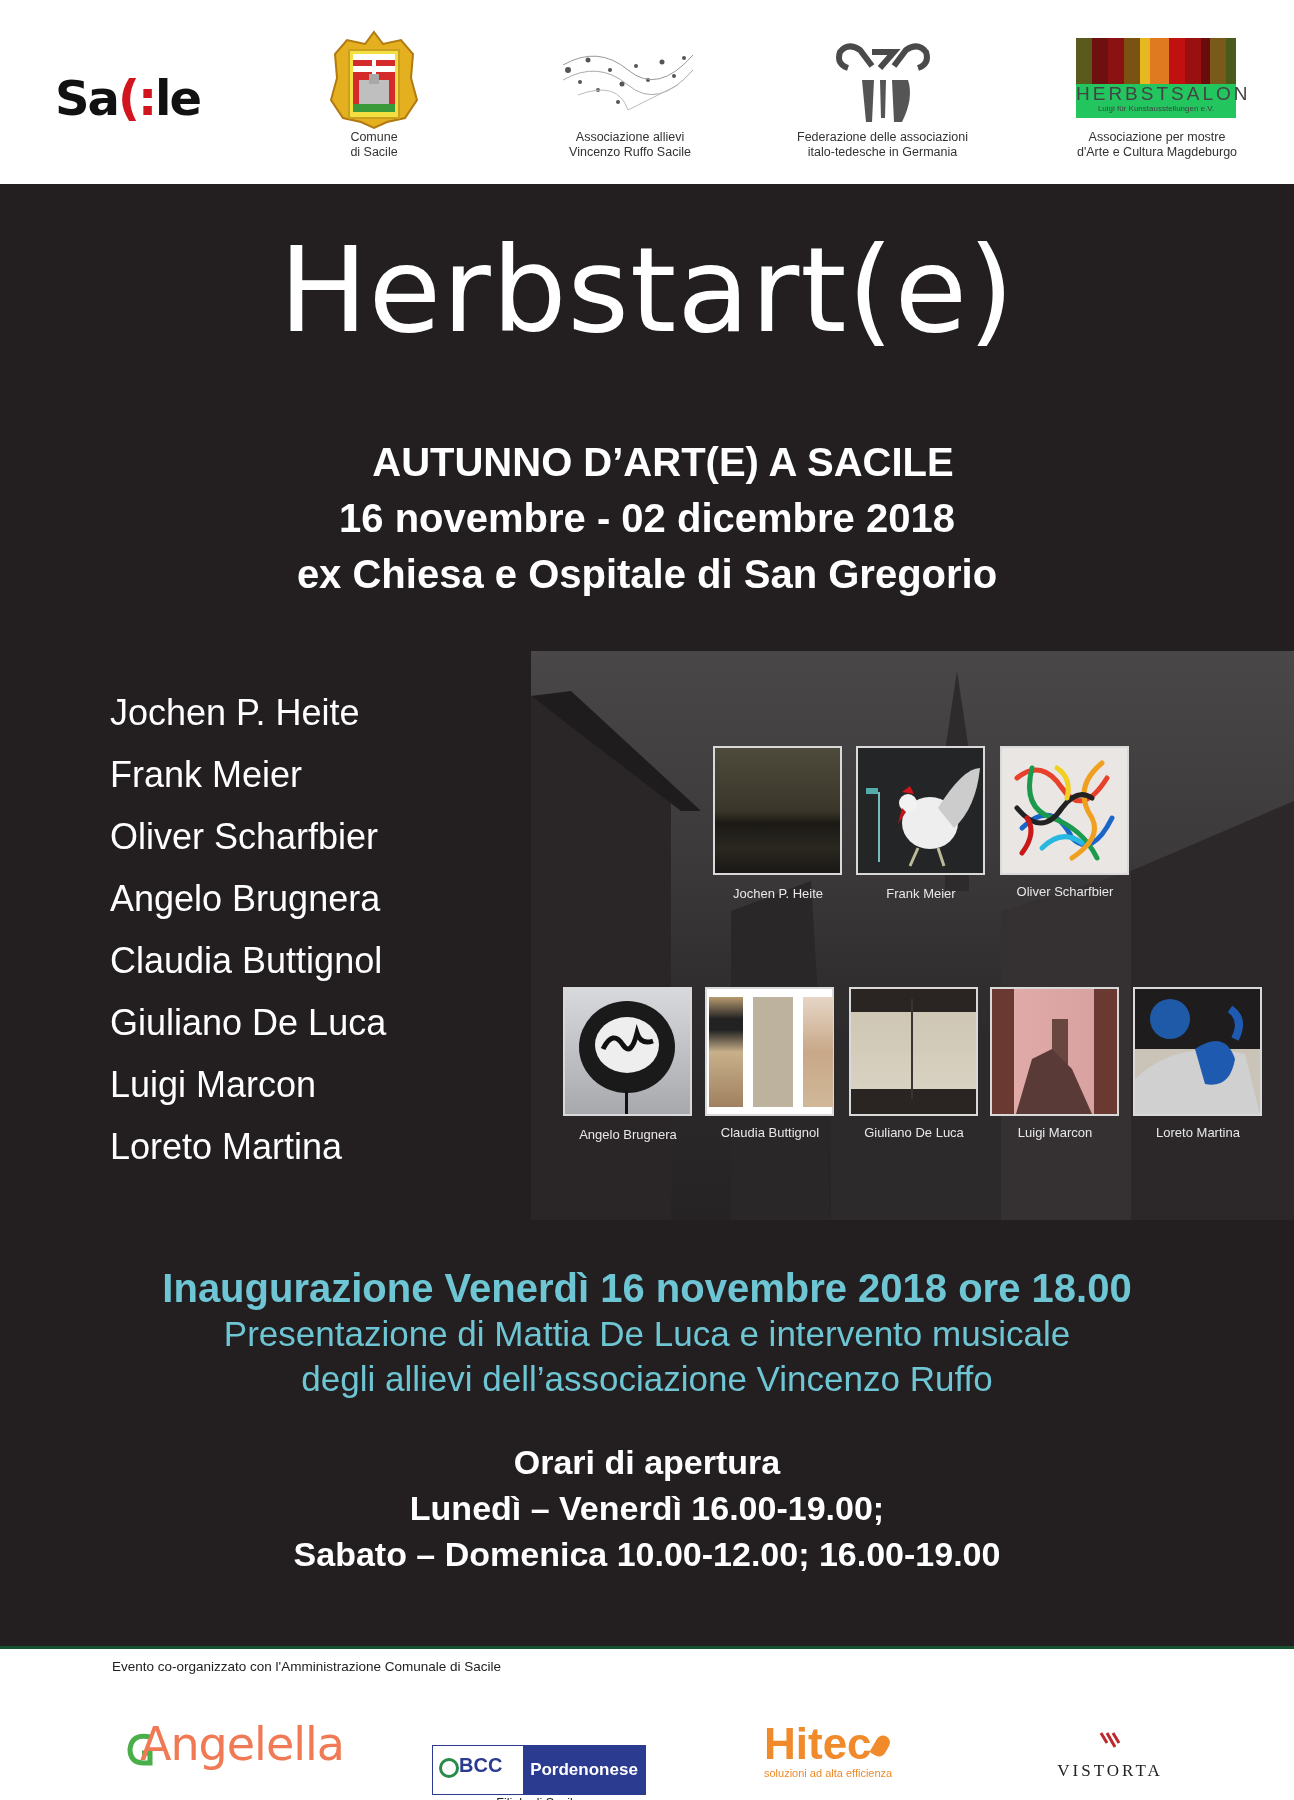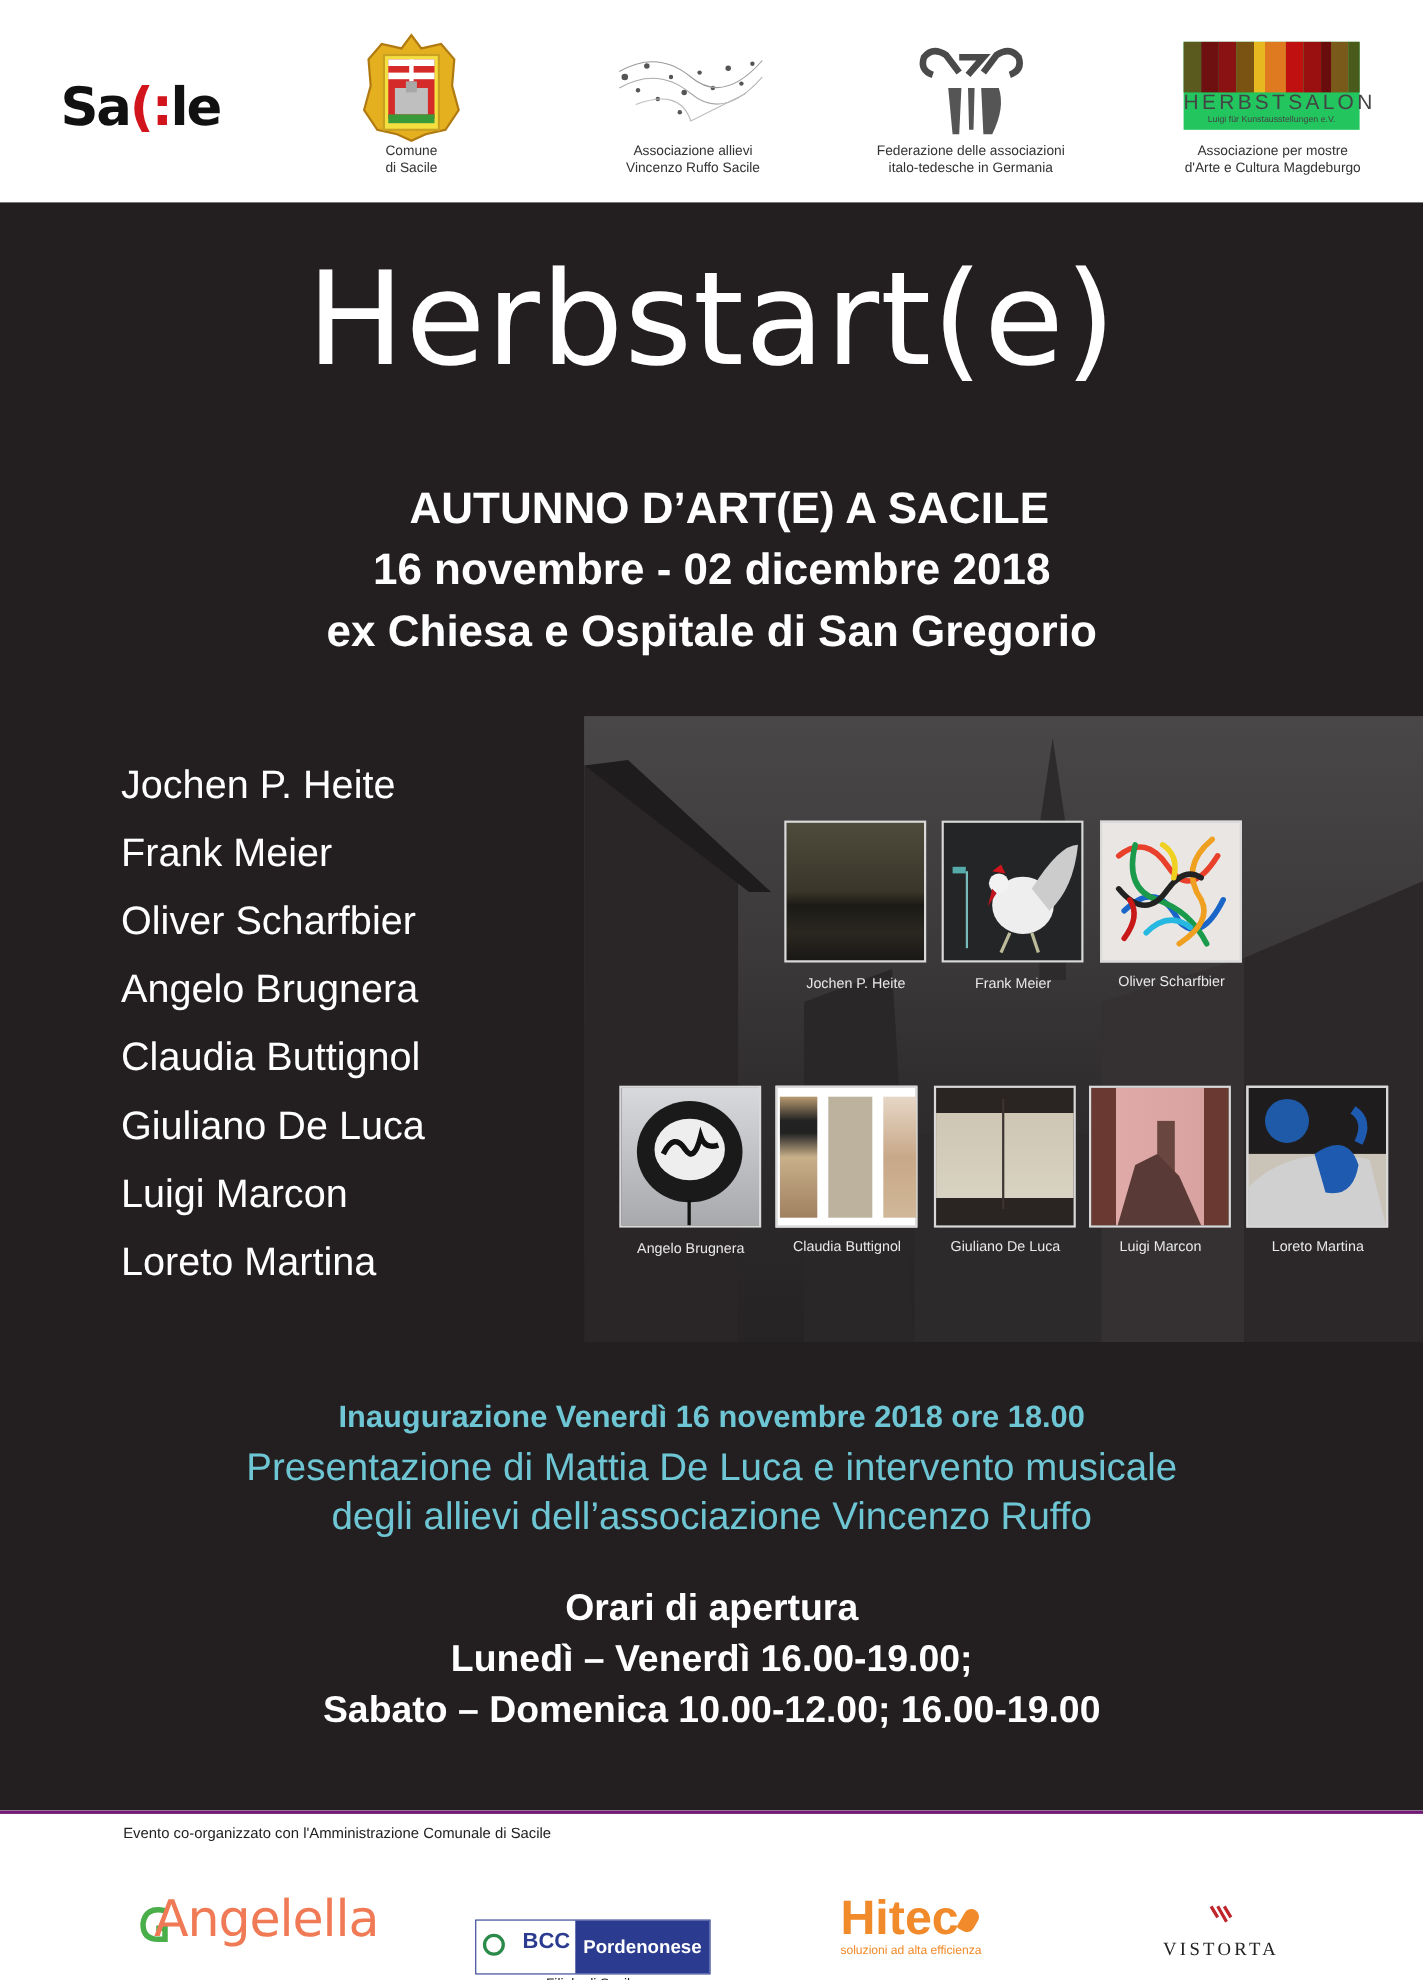--- a/index.html
+++ b/index.html
@@ -15,21 +15,21 @@
   .title { left:0; width:1294px; text-align:center; color:#ffffff; }
   .title-main { top:220px; font-family:"DejaVu Sans", sans-serif; font-size:118px; font-weight:normal; letter-spacing:1px; line-height:140px; }
   .subtitle { font-weight:bold; font-size:40px; line-height:56px; }
   .artists { left:110px; top:688px; color:#ffffff; font-size:36px; }
   .artists div { height:62px; line-height:50px; }
   .photo { left:531px; top:651px; width:763px; height:569px; overflow:hidden;
     background:linear-gradient(180deg,#4a4748 0%,#3d3a3b 35%,#302d2e 60%,#262324 100%); }
   .thumb { position:absolute; border:2px solid #d9d9d9; box-sizing:border-box; width:129px; height:129px; }
   .thumb-cap { position:absolute; width:150px; text-align:center; color:#e8e8e8; font-size:13px; }
   .cyan { color:#6ec6d4; }
-  .foot { left:0; top:1646px; width:1294px; height:154px; background:#fff; border-top:3px solid #701a75; box-sizing:border-box; }
+  .foot { left:0; top:1646px; width:1294px; height:154px; background:#fff; border-top:3px solid #14532d; box-sizing:border-box; }
 </style>
 </head>
 <body>
 
 <div class="abs header">
   <div class="abs sacile-logo">
     <span>Sa</span><span class="red">(:</span><span>le</span>
   </div>
 
   <div class="abs" style="left:327px;top:30px;width:94px;height:100px;">
@@ -215,42 +215,42 @@
       <rect x="0" y="0" width="125" height="60" fill="#1e1c1c"></rect>
       <circle cx="35" cy="30" r="20" fill="#1e5aa8"></circle>
       <path d="M0 90 Q40 50 110 65 L125 125 L0 125 Z" fill="#d0d0d0"></path>
       <path d="M60 60 Q90 40 100 70 Q95 100 70 95 Z" fill="#1e5ab0"></path>
       <path d="M95 20 Q110 30 100 50" stroke="#1e5ab0" stroke-width="8" fill="none"></path>
     </svg>
   </div>
   <div class="thumb-cap" style="left:592px;top:474px;">Loreto Martina</div>
 </div>
 
-<div class="abs title cyan" style="top:1266px;font-weight:bold;font-size:28px;line-height:44px;">Inaugurazione Venerdì 16 novembre 2018 ore 18.00</div>
+<div class="abs title cyan" style="top:1266px;font-weight:bold;font-size:40px;line-height:44px;">Inaugurazione Venerdì 16 novembre 2018 ore 18.00</div>
 <div class="abs title cyan" style="top:1312px;font-size:35px;line-height:44px;">Presentazione di Mattia De Luca e intervento musicale</div>
 <div class="abs title cyan" style="top:1357px;font-size:35px;line-height:44px;">degli allievi dell’associazione Vincenzo Ruffo</div>
 
 <div class="abs title" style="top:1440px;font-weight:bold;font-size:34px;line-height:44px;">Orari di apertura</div>
 <div class="abs title" style="top:1486px;font-weight:bold;font-size:34px;line-height:44px;">Lunedì – Venerdì 16.00-19.00;</div>
 <div class="abs title" style="top:1532px;font-weight:bold;font-size:34px;line-height:44px;">Sabato – Domenica 10.00-12.00; 16.00-19.00</div>
 
 <div class="abs foot">
   <div class="abs" style="left:112px;top:10px;font-size:13.5px;color:#222;">Evento co-organizzato con l'Amministrazione Comunale di Sacile</div>
 
   <div class="abs" style="left:126px;top:68px;height:50px;">
     <svg class="abs" style="left:0;top:14px;" width="30" height="36" viewBox="0 0 30 36">
       <path d="M24 6 Q6 2 4 18 Q4 32 18 32 L24 32 L24 22 L16 22" stroke="#4aae4a" stroke-width="5" fill="none"></path>
     </svg>
     <span class="abs" style="left:14px;top:0;font-size:46px;color:#f07a55;font-family:'DejaVu Sans',sans-serif;letter-spacing:-1px;white-space:nowrap;">Angelella</span>
   </div>
 
   <div class="abs" style="left:432px;top:96px;width:212px;height:48px;border:1px solid #2b3b8f;background:#fff;">
     <div class="abs" style="left:0;top:0;width:90px;height:48px;">
       <span class="abs" style="left:6px;top:12px;width:14px;height:14px;border:3px solid #2a8a4a;border-radius:50%;"></span>
-      <span class="abs" style="left:42px;top:8px;font-weight:bold;font-size:20px;color:#2b3b8f;">BCC</span>
+      <span class="abs" style="left:26px;top:8px;font-weight:bold;font-size:20px;color:#2b3b8f;">BCC</span>
     </div>
     <div class="abs" style="left:90px;top:0;width:122px;height:48px;background:#2b3b8f;color:#fff;font-weight:bold;font-size:17px;line-height:48px;text-align:center;">Pordenonese</div>
   </div>
   <div class="abs" style="left:432px;top:147px;width:212px;text-align:center;font-size:12.5px;color:#222;">Filiale di Sacile</div>
 
   <div class="abs" style="left:764px;top:72px;">
     <span style="font-size:44px;font-weight:bold;color:#f08a2a;line-height:46px;">Hitec</span>
     <span class="abs" style="left:110px;top:14px;width:14px;height:22px;background:#f08a2a;border-radius:8px 8px 8px 2px;transform:rotate(30deg);"></span>
     <div style="font-size:11px;color:#f08a2a;margin-top:0;">soluzioni ad alta efficienza</div>
   </div>

